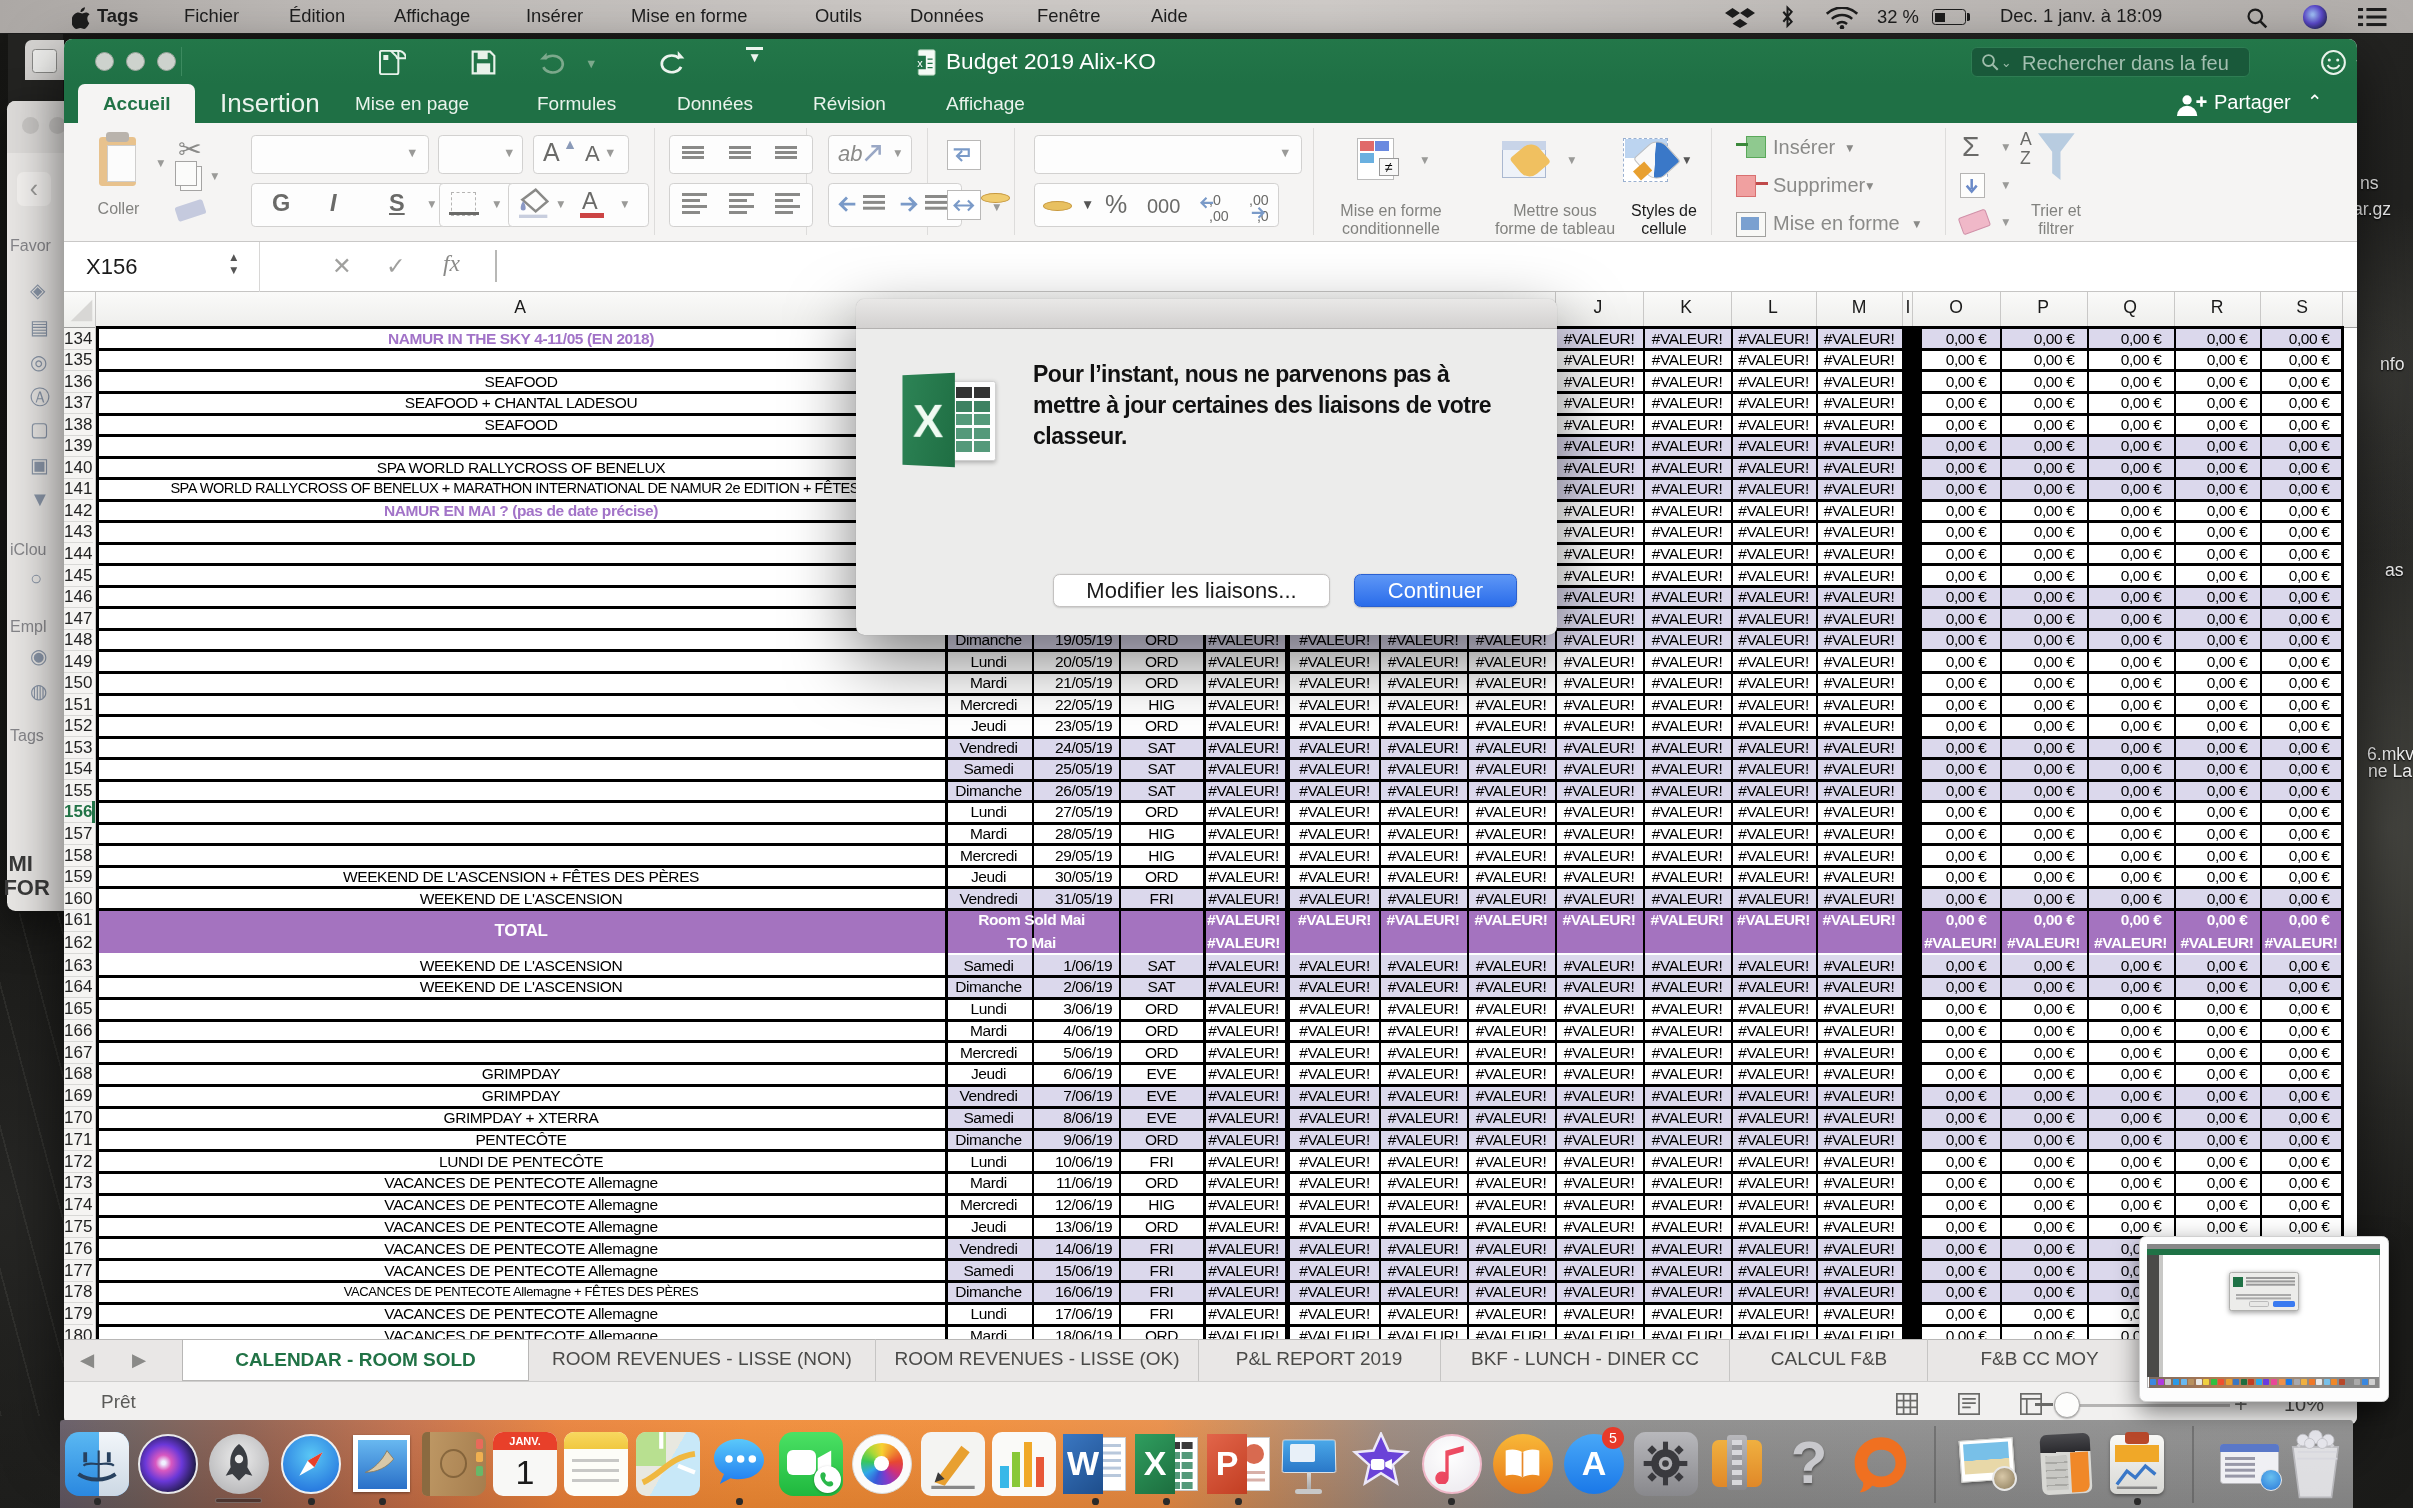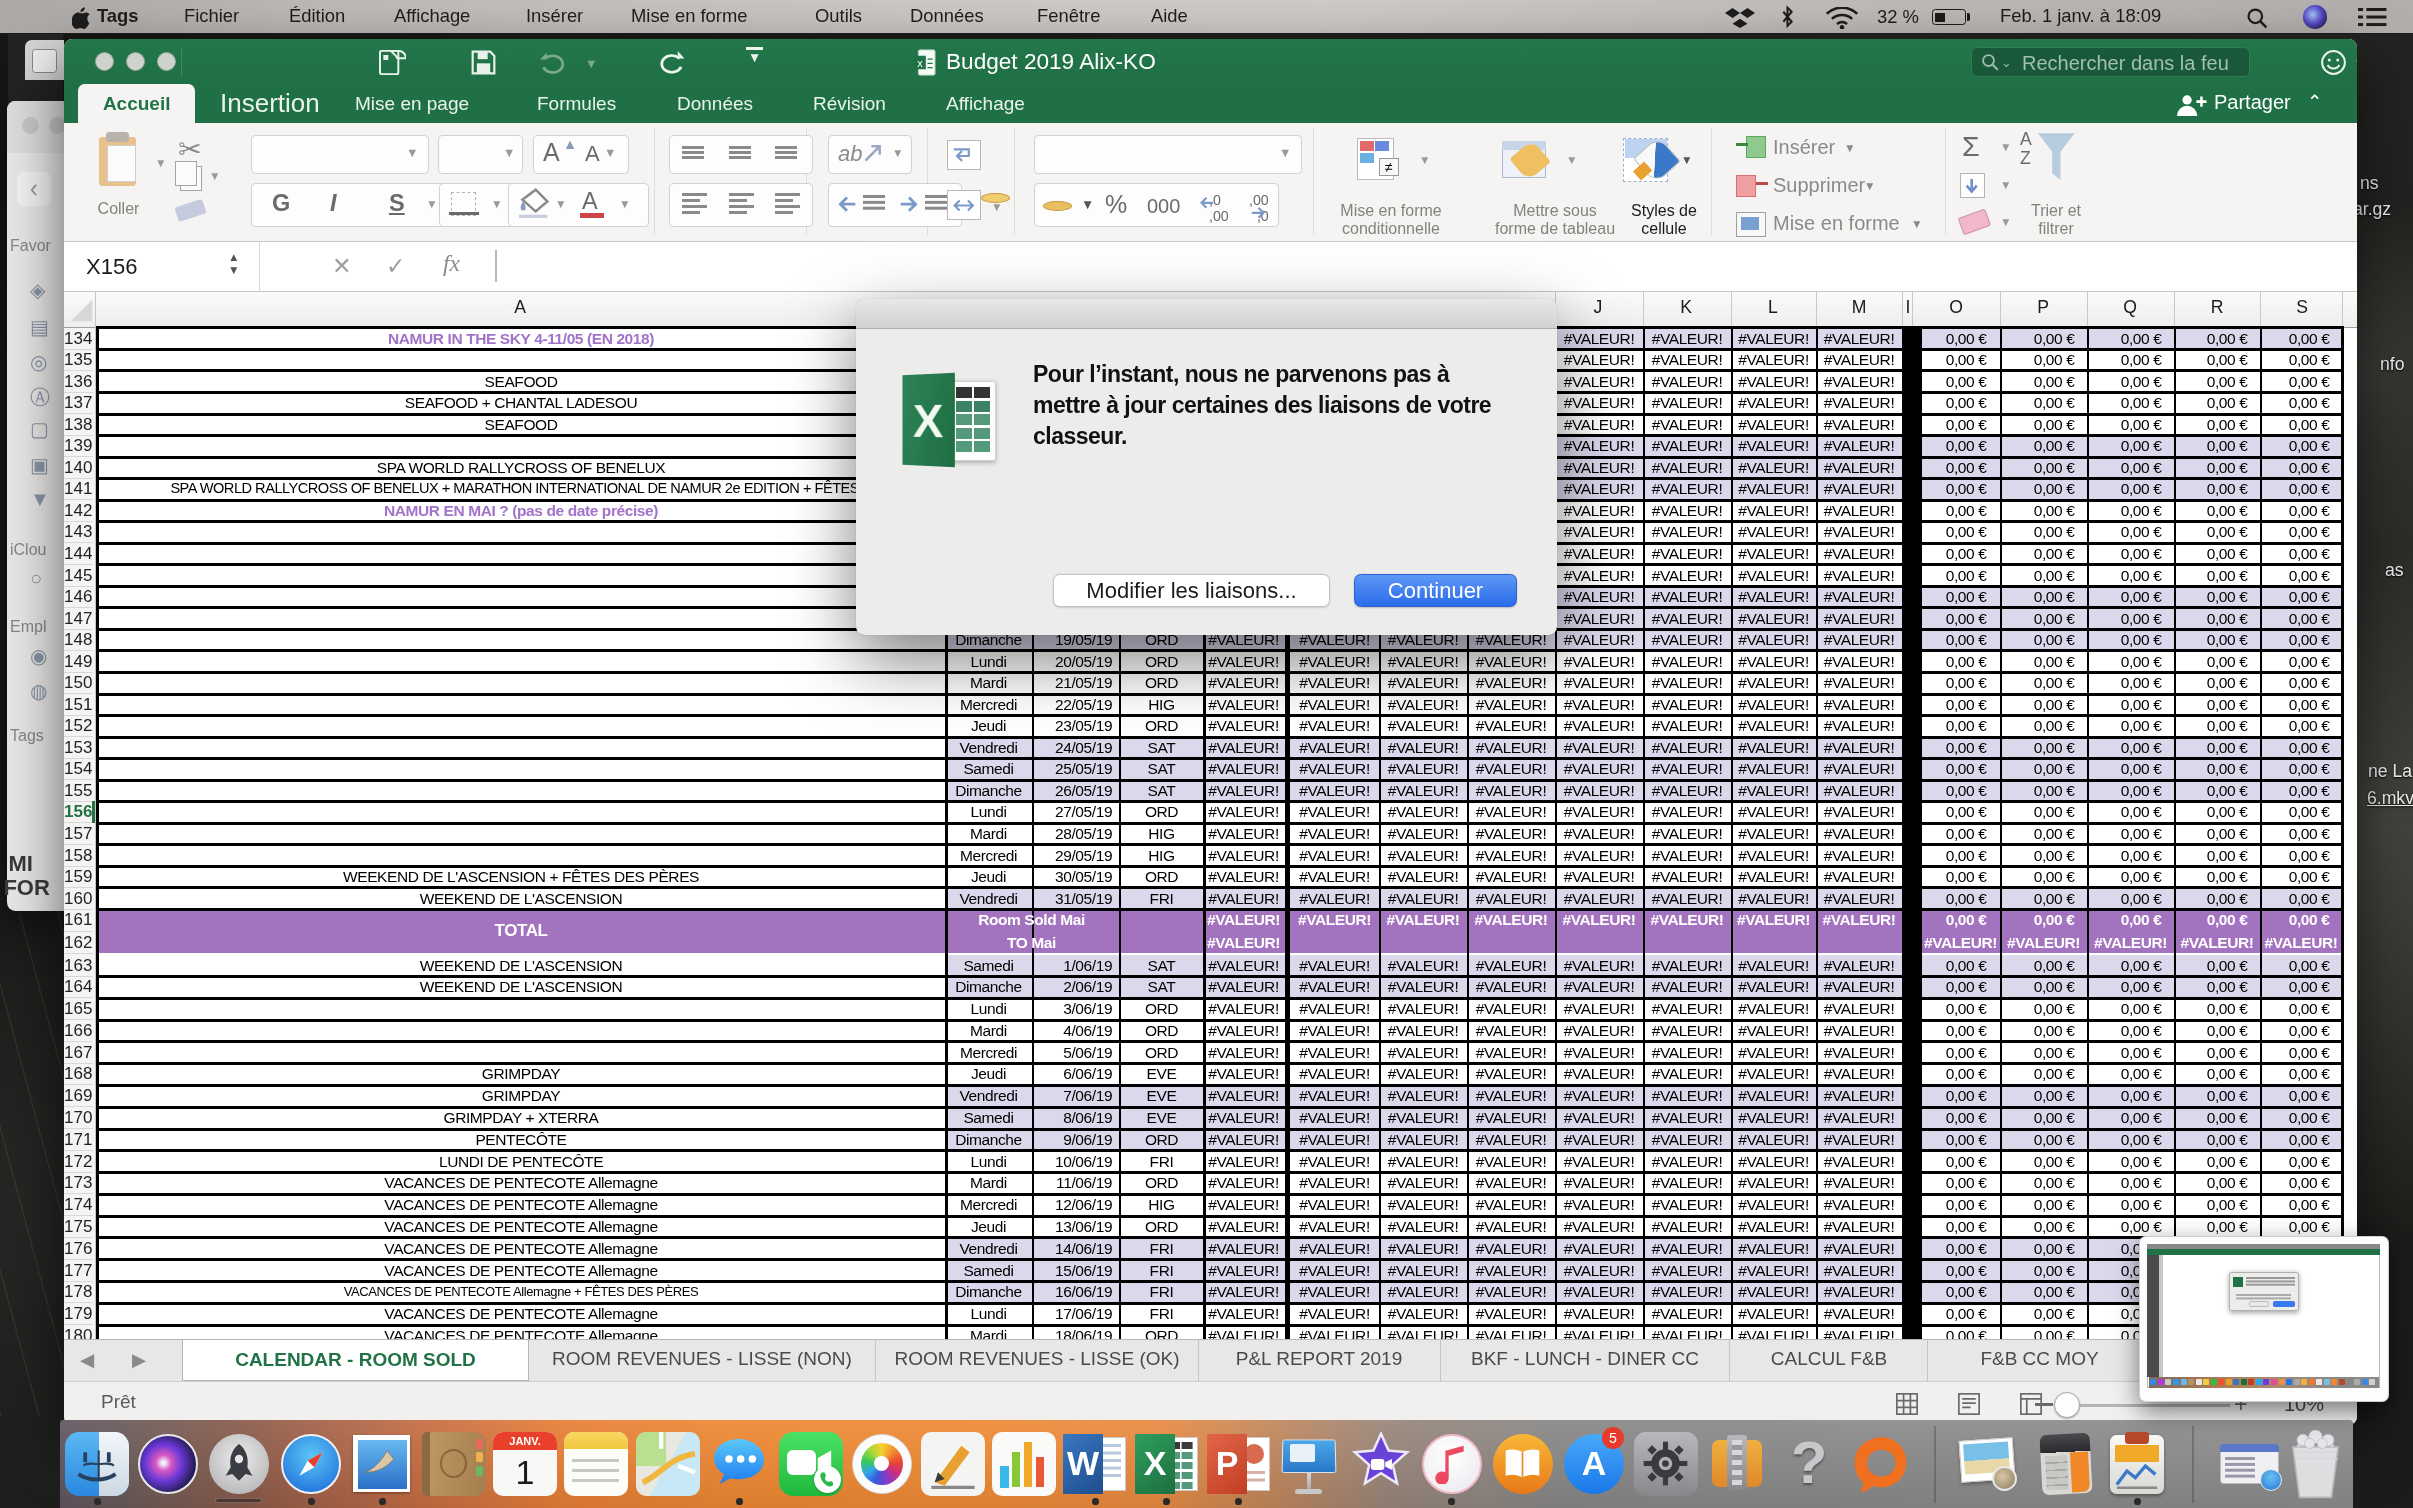--- a/index.html
+++ b/index.html
@@ -7,21 +7,21 @@
 .cell{position:absolute;overflow:hidden;white-space:nowrap;text-align:center;color:#000;letter-spacing:-0.4px;}
 </style></head><body>
 <div class="abs" style="left:0;top:0;width:2413px;height:1508px;background:radial-gradient(754px 419px at 85% 30%, #30302e 0%, rgba(40,40,38,0) 60%),radial-gradient(419px 587px at 99% 55%, #44443f 0%, rgba(40,40,38,0) 70%),radial-gradient(251px 251px at 98% 25%, #3c3c38 0%, rgba(40,40,38,0) 70%),radial-gradient(670px 587px at 0% 80%, #262624 0%, rgba(26,26,24,0) 60%),linear-gradient(120deg,#161614 0%,#1f1f1d 40%,#242422 70%,#1b1b19 100%);"></div>
 <div class="abs" style="left:0px;top:913px;width:67px;height:503px;background:repeating-linear-gradient(75deg,rgba(200,200,190,0.08) 0 1.7px,rgba(0,0,0,0) 1.7px 37px);"></div>
 <div class="abs" style="left:8.4px;top:34px;width:55px;height:75px;background:#242422;"></div>
 <div class="abs" style="left:2360px;top:173px;font-size:17.6px;color:#f2f2f2;text-shadow:0 0.8px 1.7px #000;">ns</div>
 <div class="abs" style="left:2353px;top:199px;font-size:17.6px;color:#f2f2f2;text-shadow:0 0.8px 1.7px #000;">ar.gz</div>
 <div class="abs" style="left:2380px;top:354px;font-size:17.6px;color:#f2f2f2;text-shadow:0 0.8px 1.7px #000;">nfo</div>
 <div class="abs" style="left:2385px;top:560px;font-size:17.6px;color:#f2f2f2;text-shadow:0 0.8px 1.7px #000;">as</div>
 <div class="abs" style="left:2368px;top:761px;font-size:17.6px;color:#f2f2f2;text-shadow:0 0.8px 1.7px #000;">ne La</div>
-<div class="abs" style="left:2367px;top:788px;font-size:17.6px;color:#f2f2f2;text-shadow:0 0.8px 1.7px #000;text-decoration:underline;">6.mkv</div>
+<div class="abs" style="left:2367px;top:744px;font-size:17.6px;color:#f2f2f2;text-shadow:0 0.8px 1.7px #000;">6.mkv</div>
 <div class="abs" style="left:0;top:0;width:2413px;height:34px;background:linear-gradient(90deg,#aca8a5 0%,#bcb8b5 12%,#ccc8c5 38%,#cfcbc8 55%,#c0bcb9 75%,#b2aeab 100%);border-bottom:0.8px solid #1c1c1c;"></div>
 <svg class="abs" style="left:72px;top:6.7px;" width="18.4" height="22" viewBox="0 0 22 26">
     <path fill="#1d1d1d" d="M15.5 0c.2 1.5-.4 2.9-1.3 4-1 1.1-2.5 1.9-4 1.8C10 4.4 10.8 3 11.7 2 12.7.9 14.3.1 15.5 0zM20.7 19.1c-.6 1.4-.9 2-1.7 3.2-1.1 1.7-2.7 3.8-4.6 3.8-1.7 0-2.2-1.1-4.5-1.1s-2.8 1.1-4.5 1.1c-1.9 0-3.4-1.9-4.5-3.6C-2.1 17.8-.4 11 2.8 8.4 4.2 7.2 6 6.5 7.7 6.5c1.8 0 3 1.1 4.5 1.1 1.5 0 2.4-1.1 4.5-1.1 1.5 0 3.1.8 4.3 2.2-3.8 2.1-3.2 7.5-.3 10.4z"></path>
   </svg>
 <div class="abs" style="left:97px;top:5px;font-size:18.4px;font-weight:bold;color:#1e1e1e;">Tags</div>
 <div class="abs" style="left:184px;top:5px;font-size:18.4px;font-weight:400;color:#1e1e1e;">Fichier</div>
 <div class="abs" style="left:289px;top:5px;font-size:18.4px;font-weight:400;color:#1e1e1e;">Édition</div>
 <div class="abs" style="left:394px;top:5px;font-size:18.4px;font-weight:400;color:#1e1e1e;">Affichage</div>
 <div class="abs" style="left:526px;top:5px;font-size:18.4px;font-weight:400;color:#1e1e1e;">Insérer</div>
 <div class="abs" style="left:631px;top:5px;font-size:18.4px;font-weight:400;color:#1e1e1e;">Mise en forme</div>
@@ -42,21 +42,21 @@
       <path d="M2 8a26 26 0 0 1 36 0"></path>
       <path d="M8 14a18 18 0 0 1 24 0"></path>
       <path d="M14 20a10 10 0 0 1 12 0"></path>
     </g>
     <circle cx="20" cy="24" r="2.6" fill="#1d1d1d"></circle>
   </svg>
 <div class="abs" style="left:1877px;top:5.9px;font-size:18.4px;color:#1d1d1d;">32 %</div>
 <div class="abs" style="left:1932px;top:9.2px;width:34px;height:16px;border:1.7px solid #1d1d1d;border-radius:3.4px;"></div>
 <div class="abs" style="left:1935px;top:12.6px;width:10px;height:9.2px;background:#1d1d1d;"></div>
 <div class="abs" style="left:1967px;top:13.4px;width:3.4px;height:7.5px;background:#1d1d1d;border-radius:0 1.7px 1.7px 0;"></div>
-<div class="abs" style="left:2000px;top:5px;font-size:18.4px;color:#1d1d1d;">Feb. 1 janv. à 18:09</div>
+<div class="abs" style="left:2000px;top:5px;font-size:18.4px;color:#1d1d1d;">Dec. 1 janv. à 18:09</div>
 <svg class="abs" style="left:2246px;top:6.7px" width="22" height="22" viewBox="0 0 26 26">
     <circle cx="11" cy="11" r="8" fill="none" stroke="#1d1d1d" stroke-width="2.6"></circle>
     <path d="M17 17l7 7" stroke="#1d1d1d" stroke-width="3"></path>
   </svg>
 <div class="abs" style="left:2303px;top:5px;width:23.5px;height:23.5px;border-radius:50%;background:radial-gradient(circle at 40% 40%,#9ab8f2 5%,#5a48c8 45%,#28285a 78%,#141430);"></div>
 <svg class="abs" style="left:2358px;top:8.4px" width="28.5" height="18.4" viewBox="0 0 34 22">
     <g fill="#1d1d1d">
       <rect x="10" y="0" width="24" height="3.6"></rect>
       <rect x="10" y="9" width="24" height="3.6"></rect>
       <rect x="10" y="18" width="24" height="3.6"></rect>

